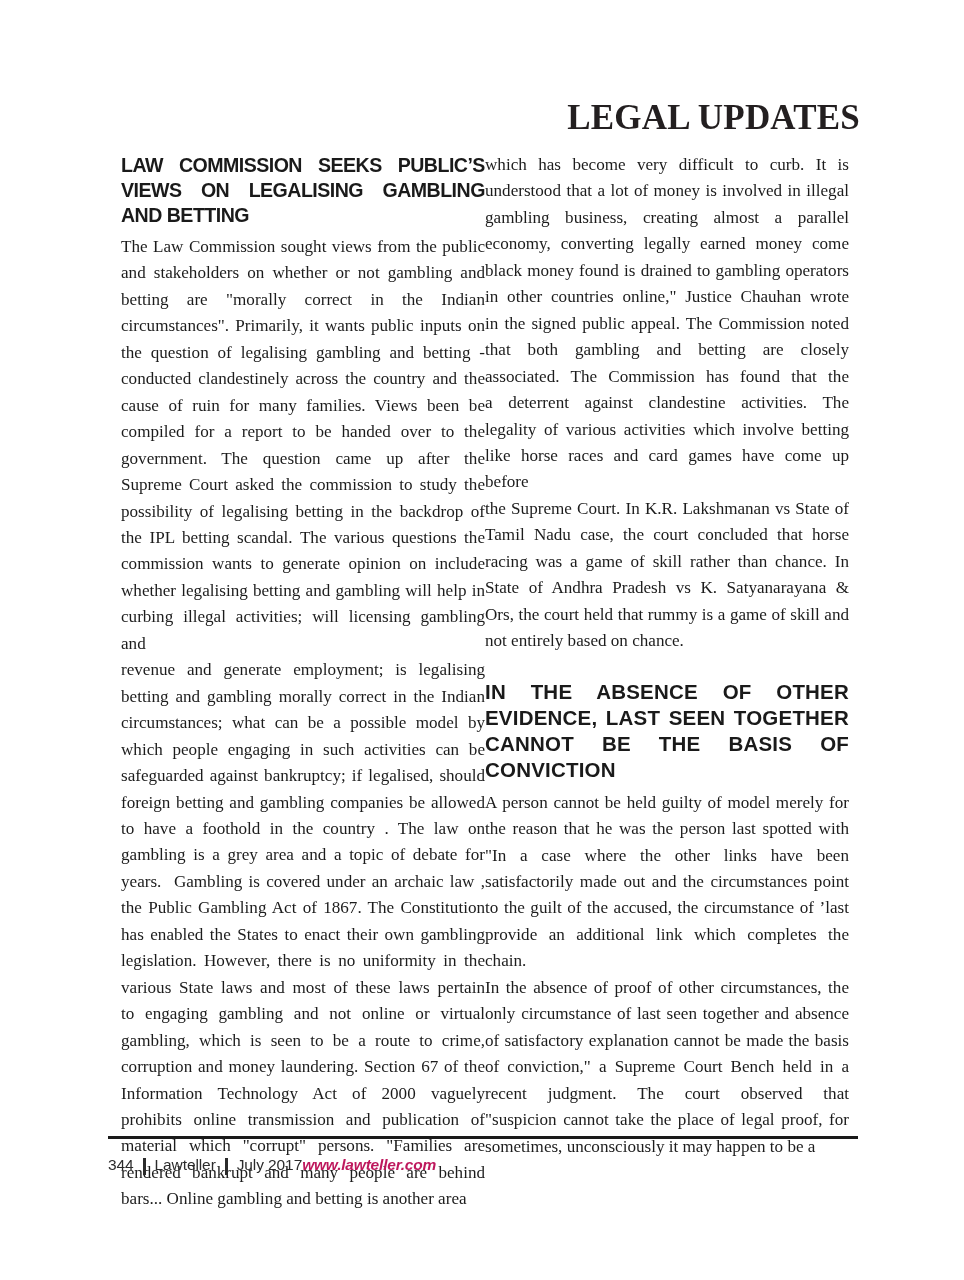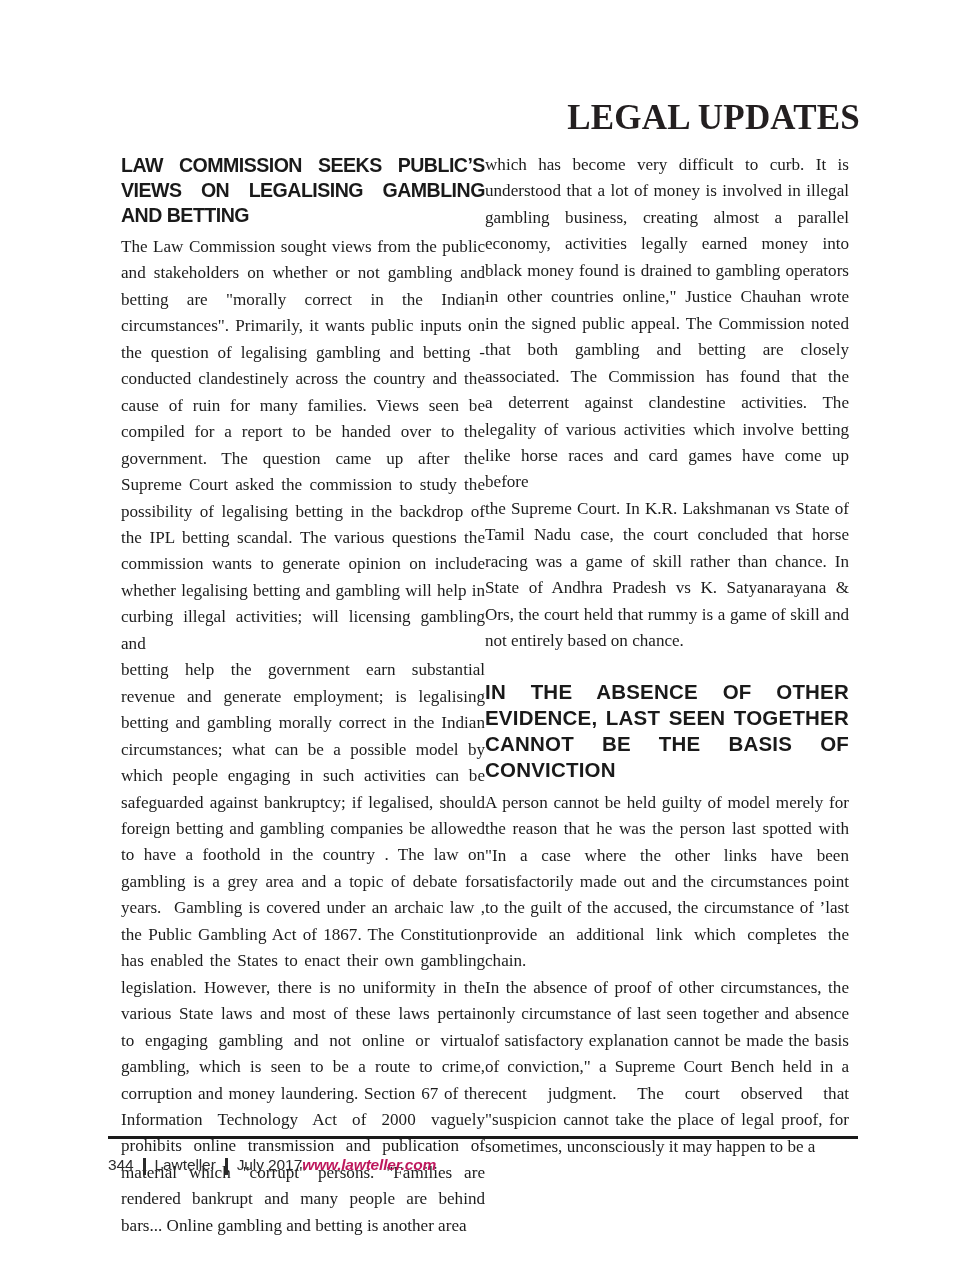--- a/index.html
+++ b/index.html
@@ -182,30 +182,29 @@
           <span class="ln last">AND BETTING</span>
         </h2>
 
       <p class="para">
           <span class="ln">The Law Commission sought views from the public</span>
           <span class="ln">and stakeholders on whether or not gambling and</span>
           <span class="ln">betting are "morally correct in the Indian</span>
           <span class="ln">circumstances". Primarily, it wants public inputs on</span>
           <span class="ln">the question of legalising gambling and betting -</span>
           <span class="ln">conducted clandestinely across the country and the</span>
-          <span class="ln">cause of ruin for many families. Views seen be</span>
+          <span class="ln">cause of ruin for many families. Views been be</span>
           <span class="ln">compiled for a report to be handed over to the</span>
           <span class="ln">government. The question came up after the</span>
           <span class="ln">Supreme Court asked the commission to study the</span>
           <span class="ln">possibility of legalising betting in the backdrop of</span>
           <span class="ln">the IPL betting scandal. The various questions the</span>
           <span class="ln">commission wants to generate opinion on include</span>
           <span class="ln">whether legalising betting and gambling will help in</span>
           <span class="ln">curbing illegal activities; will licensing gambling and</span>
-          <span class="ln">betting help the government earn substantial</span>
           <span class="ln">revenue and generate employment; is legalising</span>
           <span class="ln">betting and gambling morally correct in the Indian</span>
           <span class="ln">circumstances; what can be a possible model by</span>
           <span class="ln">which people engaging in such activities can be</span>
           <span class="ln">safeguarded against bankruptcy; if legalised, should</span>
           <span class="ln">foreign betting and gambling companies be allowed</span>
           <span class="ln">to have a foothold in the country . The law on</span>
           <span class="ln">gambling is a grey area and a topic of debate for</span>
           <span class="ln">years.  Gambling is covered under an archaic law ,</span>
           <span class="ln">the Public Gambling Act of 1867. The Constitution</span>
@@ -223,21 +222,21 @@
         </p>
 
     </div>
 
     <div class="col">
 
       <p class="para">
           <span class="ln">which has become very difficult to curb. It is</span>
           <span class="ln">understood that a lot of money is involved in illegal</span>
           <span class="ln">gambling business, creating almost a parallel</span>
-          <span class="ln">economy, activities legally earned money into</span>
+          <span class="ln">economy, converting legally earned money come</span>
           <span class="ln">black money found is drained to gambling operators</span>
           <span class="ln">in other countries online," Justice Chauhan wrote</span>
           <span class="ln">in the signed public appeal. The Commission noted</span>
           <span class="ln">that both gambling and betting are closely</span>
           <span class="ln">associated. The Commission has found that the</span>
           <span class="ln">a deterrent against clandestine activities. The</span>
           <span class="ln">legality of various activities which involve betting</span>
           <span class="ln">like horse races and card games have come up before</span>
           <span class="ln">the Supreme Court. In K.R. Lakshmanan vs State of</span>
           <span class="ln">Tamil Nadu case, the court concluded that horse</span>

